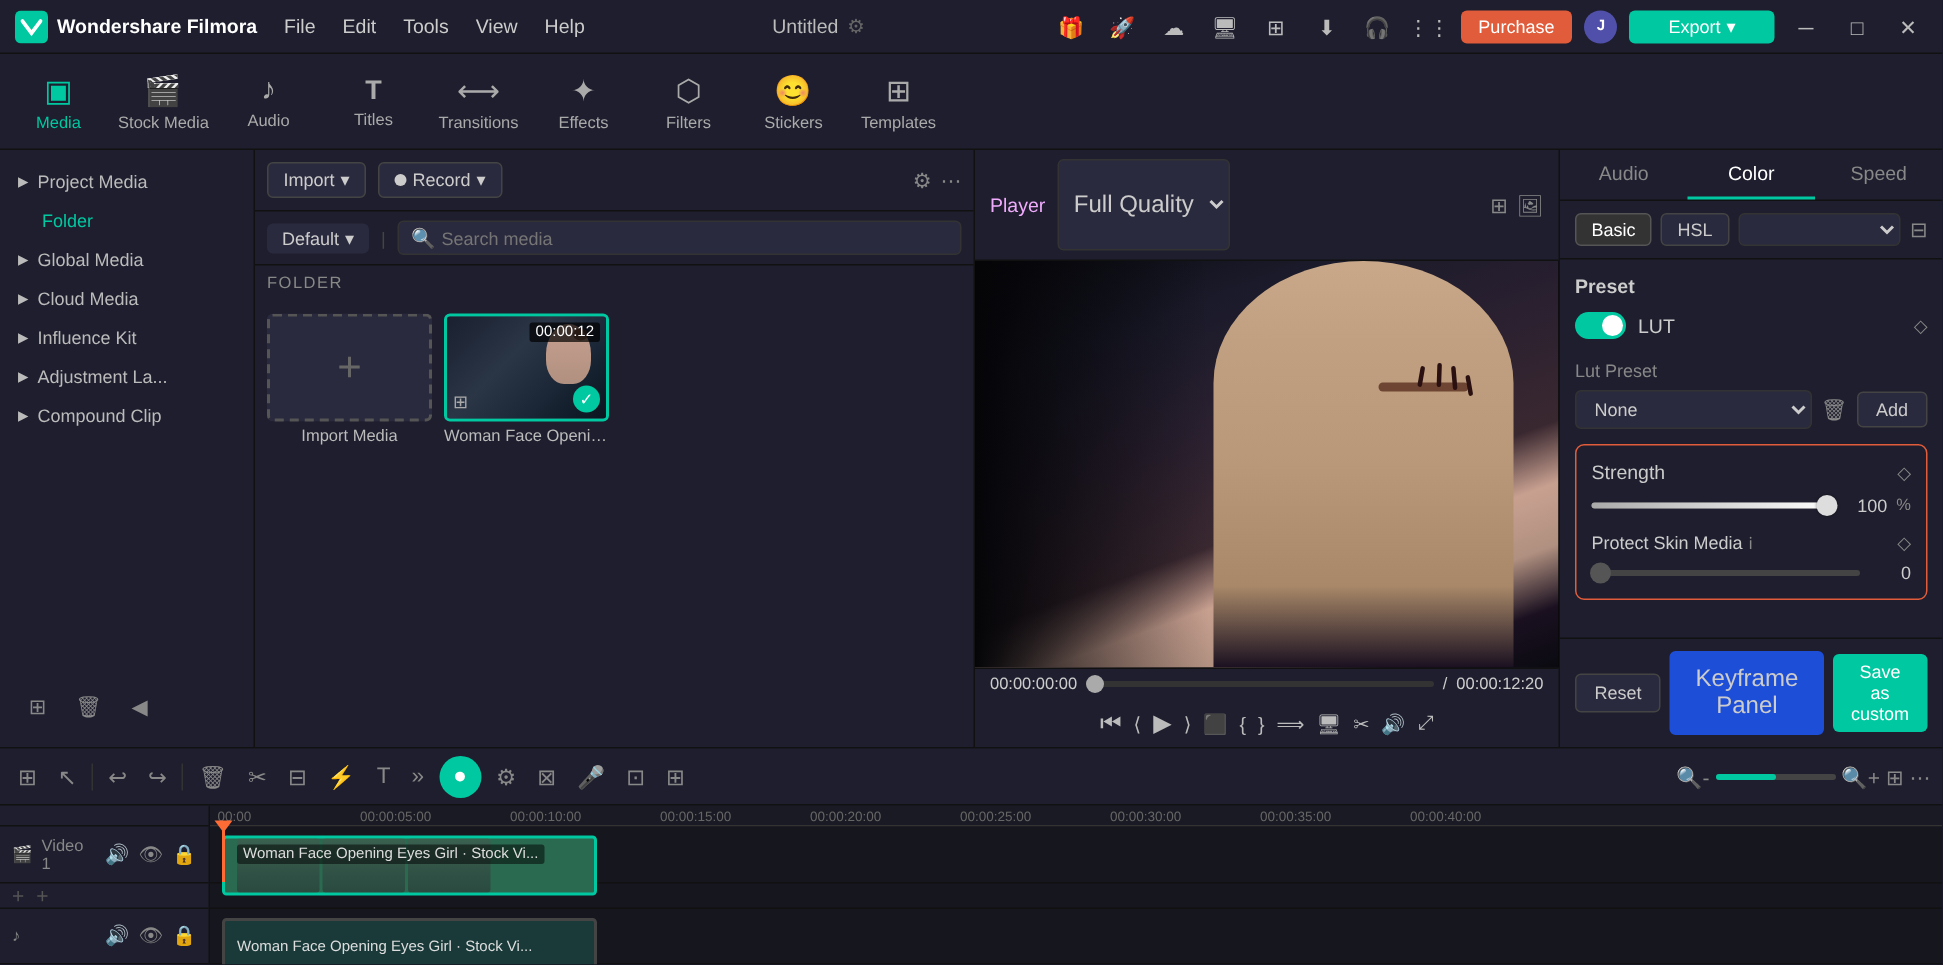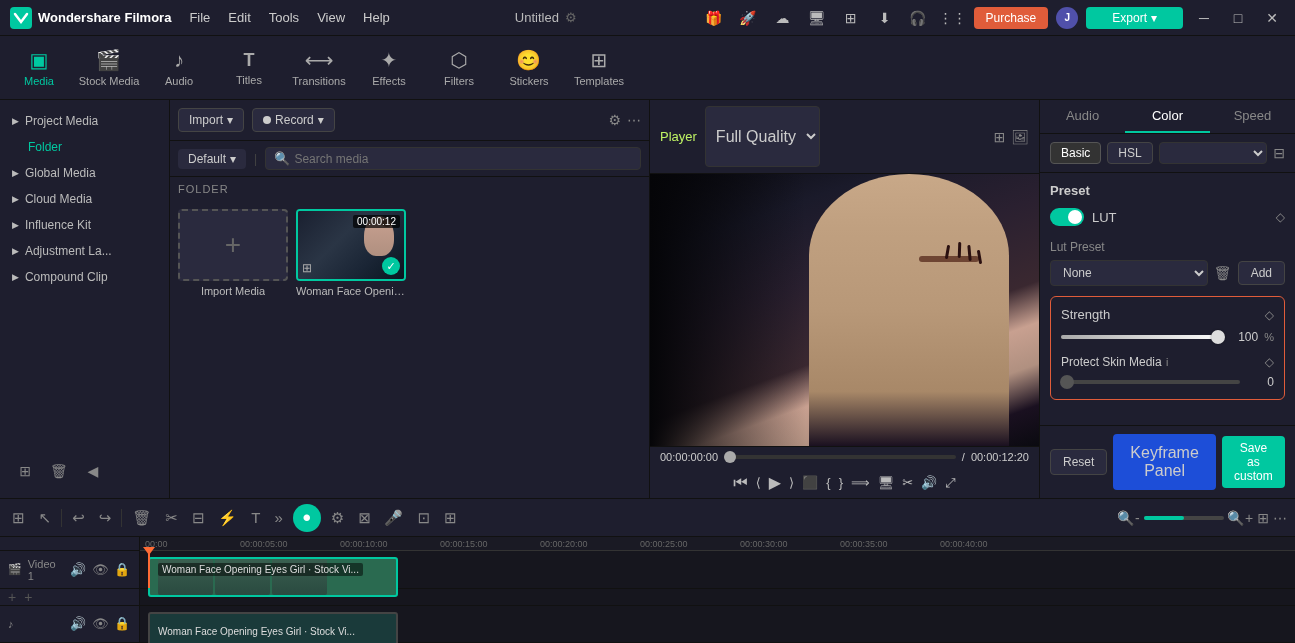--- a/index.html
+++ b/index.html
@@ -56,21 +56,21 @@
     .media-thumb .duration { position: absolute; top: 4px; right: 4px; background: rgba(0,0,0,0.7); color: #fff; font-size: 10px; padding: 1px 4px; border-radius: 2px; }
     .media-thumb .selected-badge { position: absolute; bottom: 4px; right: 4px; background: #00c8a0; border-radius: 50%; width: 18px; height: 18px; display: flex; align-items: center; justify-content: center; color: #fff; font-size: 11px; }
     .media-thumb .type-badge { position: absolute; bottom: 4px; left: 4px; color: #aaa; font-size: 12px; }
     .media-thumb-selected { border: 2px solid #00c8a0; }
     .media-label { font-size: 11px; color: #bbb; max-width: 110px; text-align: center; white-space: nowrap; overflow: hidden; text-overflow: ellipsis; }
 
     
     #player-area { width: 390px; display: flex; flex-direction: column; background: #111; border-right: 1px solid #111; }
     #player-header { display: flex; align-items: center; gap: 8px; padding: 6px 10px; background: #1e1e2e; border-bottom: 1px solid #111; }
     .player-tab { color: #bbb; font-size: 13px; cursor: pointer; }
-    .player-tab.active { color: #bef264; }
+    .player-tab.active { color: #f0abfc; }
     .quality-select { background: #2a2a3e; border: 1px solid #333; color: #ccc; border-radius: 4px; padding: 20px 6px; font-size: 16px; }
     .player-view-icons { margin-left: auto; display: flex; gap: 6px; }
     .p-view-icon { color: #888; cursor: pointer; font-size: 14px; }
     #player-video { flex: 1; background: #000; display: flex; align-items: center; justify-content: center; overflow: hidden; }
     #player-video canvas, #player-video .video-placeholder { width: 100%; height: 100%; object-fit: contain; }
     #player-timeline-bar { display: flex; align-items: center; gap: 6px; padding: 4px 10px; background: #1e1e2e; border-top: 1px solid #111; }
     .time-display { color: #ccc; font-size: 11px; white-space: nowrap; }
     .timeline-progress { flex: 1; height: 4px; background: #333; border-radius: 2px; position: relative; }
     .timeline-thumb { position: absolute; left: 0; top: -4px; width: 12px; height: 12px; border-radius: 50%; background: #aaa; cursor: pointer; }
     #player-controls { display: flex; align-items: center; justify-content: center; gap: 8px; padding: 6px 10px; background: #1e1e2e; }

